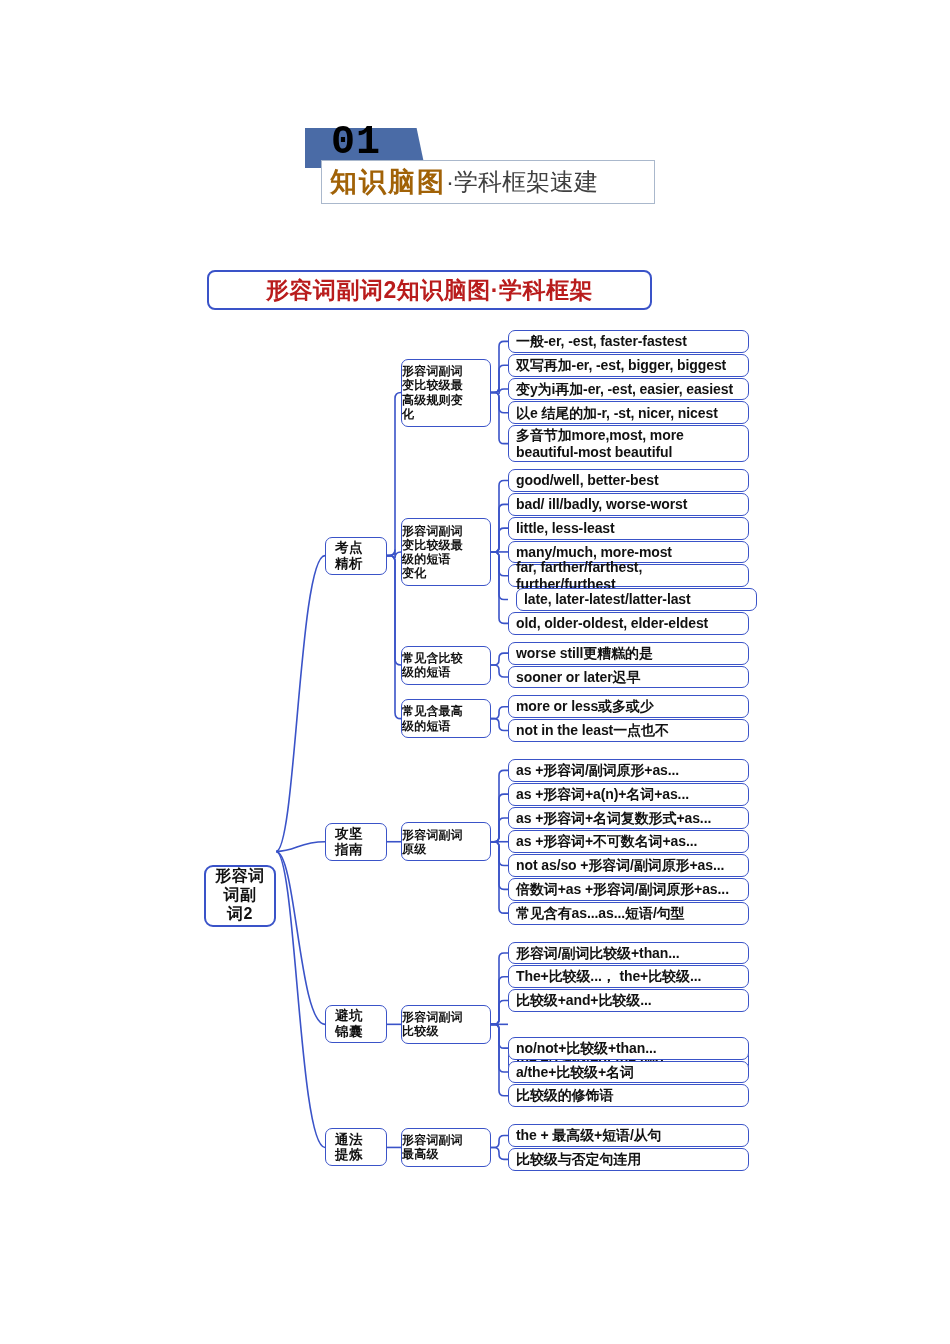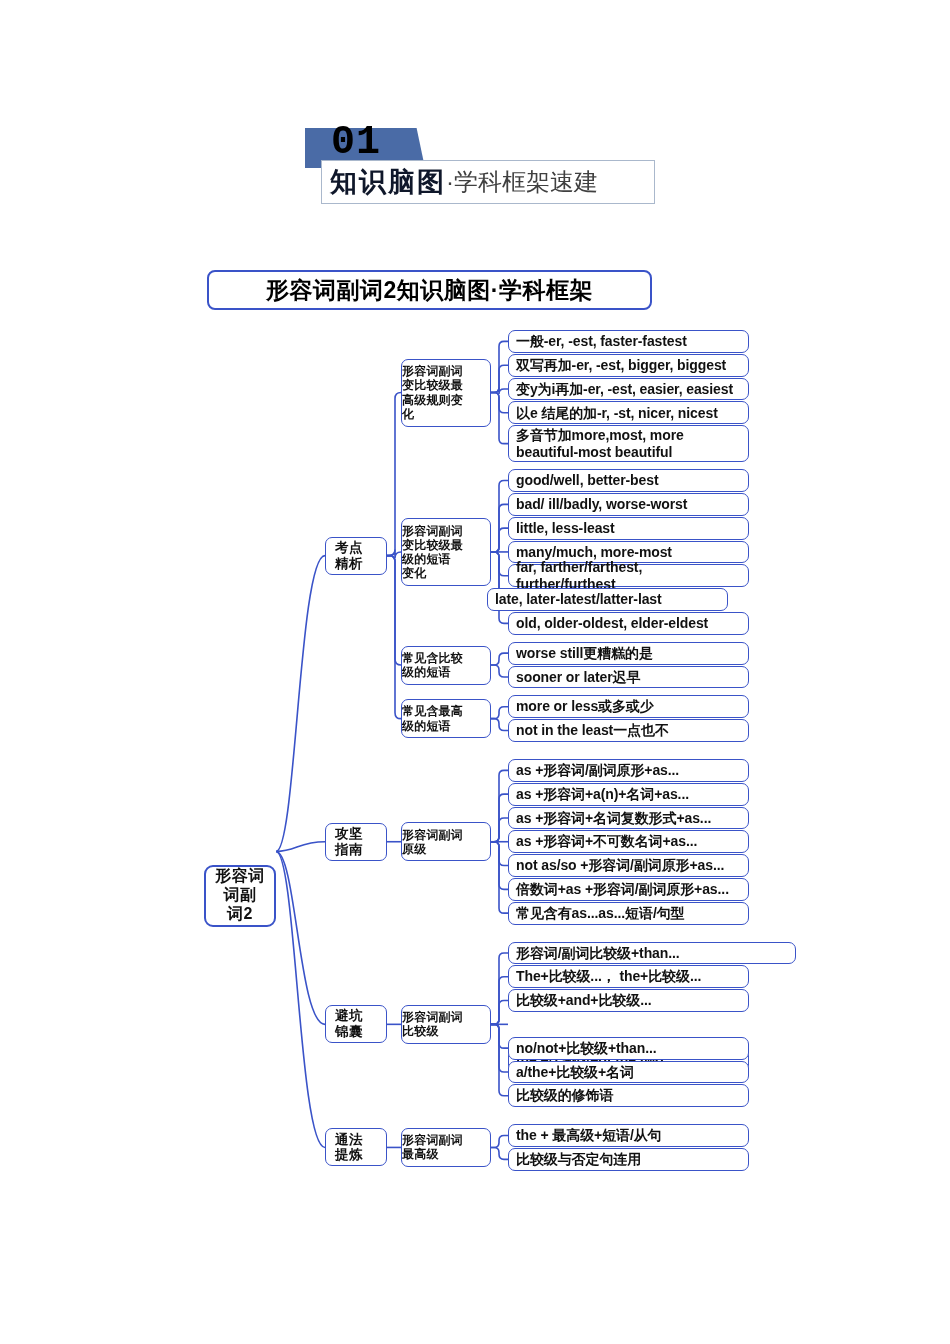--- a/index.html
+++ b/index.html
@@ -42,21 +42,21 @@
     width: 334px; height: 44px;
     background: #ffffff;
     border: 1.5px solid #aab8cc;
     display: flex;
     align-items: center;
     padding-left: 8px;
   }
   #banner-title-main {
     font-size: 27px;
     font-weight: bold;
-    color: #0f172a;
+    color: #a16207;
     letter-spacing: 2px;
     white-space: nowrap;
   }
   #banner-title-sub {
     font-size: 24px;
     color: #404040;
     letter-spacing: 0px;
     white-space: nowrap;
   }
 
@@ -68,21 +68,21 @@
     border: 2px solid #3a53c8;
     border-radius: 8px;
     background: #fff;
     display: flex;
     align-items: center;
     justify-content: center;
   }
   #map-title-text {
     font-size: 23px;
     font-weight: bold;
-    color: #000000;
+    color: #b91c1c;
     letter-spacing: 0.5px;
     white-space: nowrap;
   }
 
   
   #mindmap {
     position: absolute;
     left: 0; top: 0;
     width: 950px; height: 1344px;
     pointer-events: none;
@@ -248,21 +248,21 @@
       <div class="node leaf" style="left: 508px; top: 540.536px; width: 241px; height: 22.8px;">
         <div>
           <span>many/much, more-most</span>
         </div>
       </div>
       <div class="node leaf" style="left: 508px; top: 564.336px; width: 241px; height: 22.8px;">
         <div>
           <span>far, farther/farthest, further/furthest</span>
         </div>
       </div>
-      <div class="node leaf" style="left: 487px; top: 588.136px; width: 241px; height: 22.8px;">
+      <div class="node leaf" style="left: 516px; top: 588.136px; width: 241px; height: 22.8px;">
         <div>
           <span>late, later-latest/latter-last</span>
         </div>
       </div>
       <div class="node leaf" style="left: 508px; top: 611.936px; width: 241px; height: 22.8px;">
         <div>
           <span>old, older-oldest, elder-eldest</span>
         </div>
       </div>
       <div class="node lvl2" style="left: 401px; top: 517.936px; width: 90px; height: 68px;">
@@ -351,21 +351,21 @@
           <span>形容词副词</span>
           <span>原级</span>
         </div>
       </div>
       <div class="node lvl1" style="left: 325px; top: 822.736px; width: 62px; height: 38px; text-align: right;">
         <div>
           <span>攻坚</span>
           <span>指南</span>
         </div>
       </div>
-      <div class="node leaf" style="left: 508px; top: 941.536px; width: 288px; height: 22.8px;">
+      <div class="node leaf" style="left: 508px; top: 941.536px; width: 241px; height: 22.8px;">
         <div>
           <span>形容词/副词比较级+than...</span>
         </div>
       </div>
       <div class="node leaf" style="left: 508px; top: 965.336px; width: 241px; height: 22.8px;">
         <div>
           <span>The+比较级...，  the+比较级...</span>
         </div>
       </div>
       <div class="node leaf" style="left: 508px; top: 989.136px; width: 241px; height: 22.8px;">

